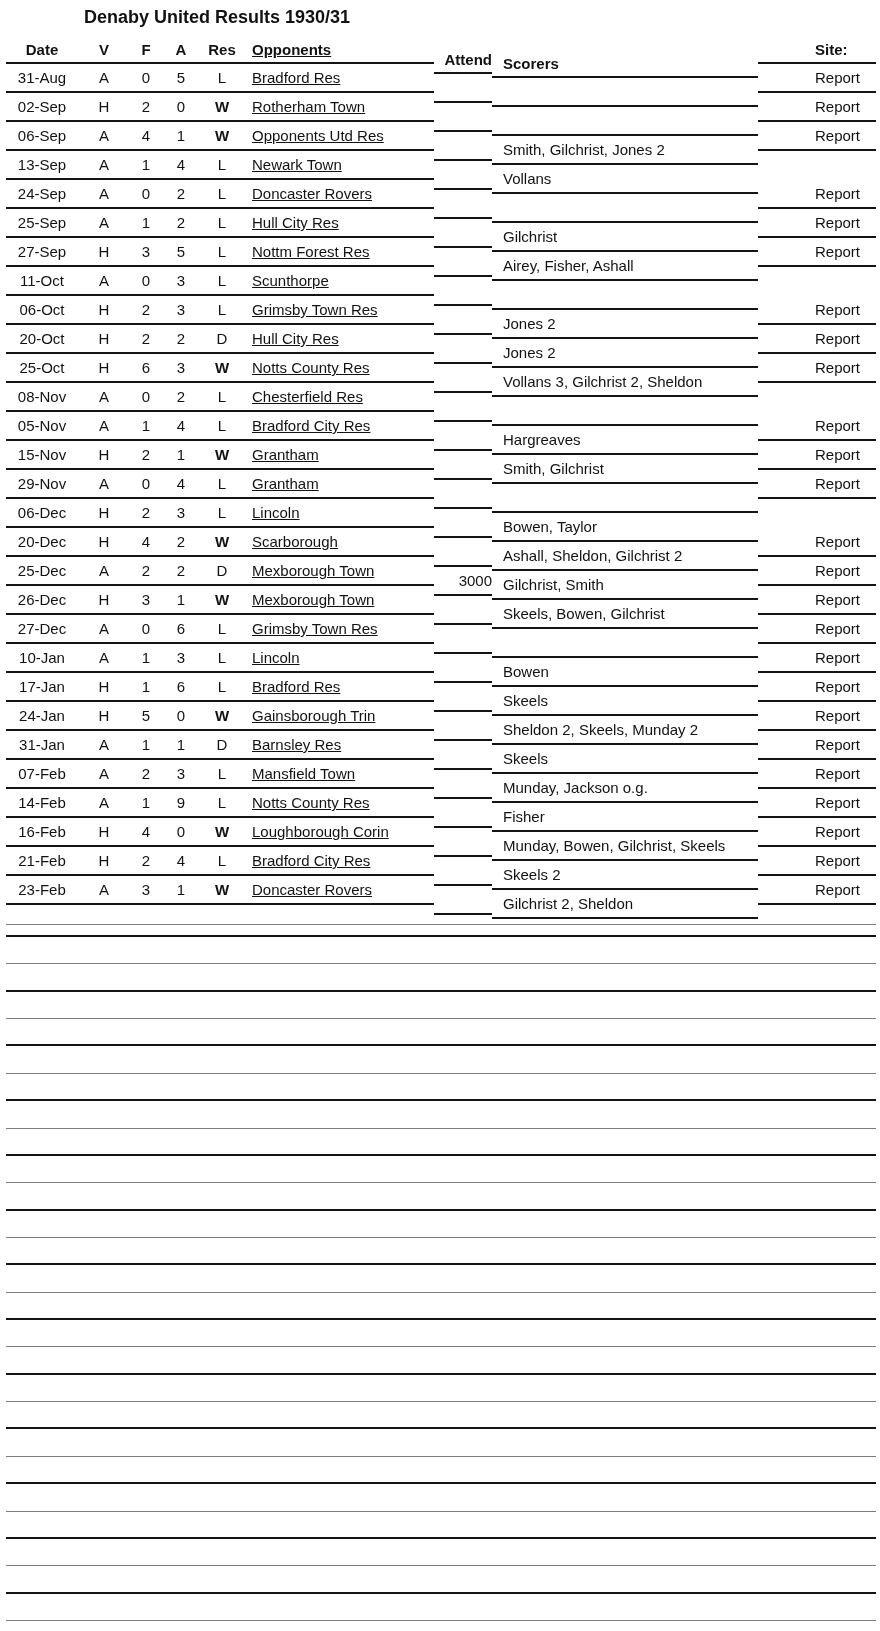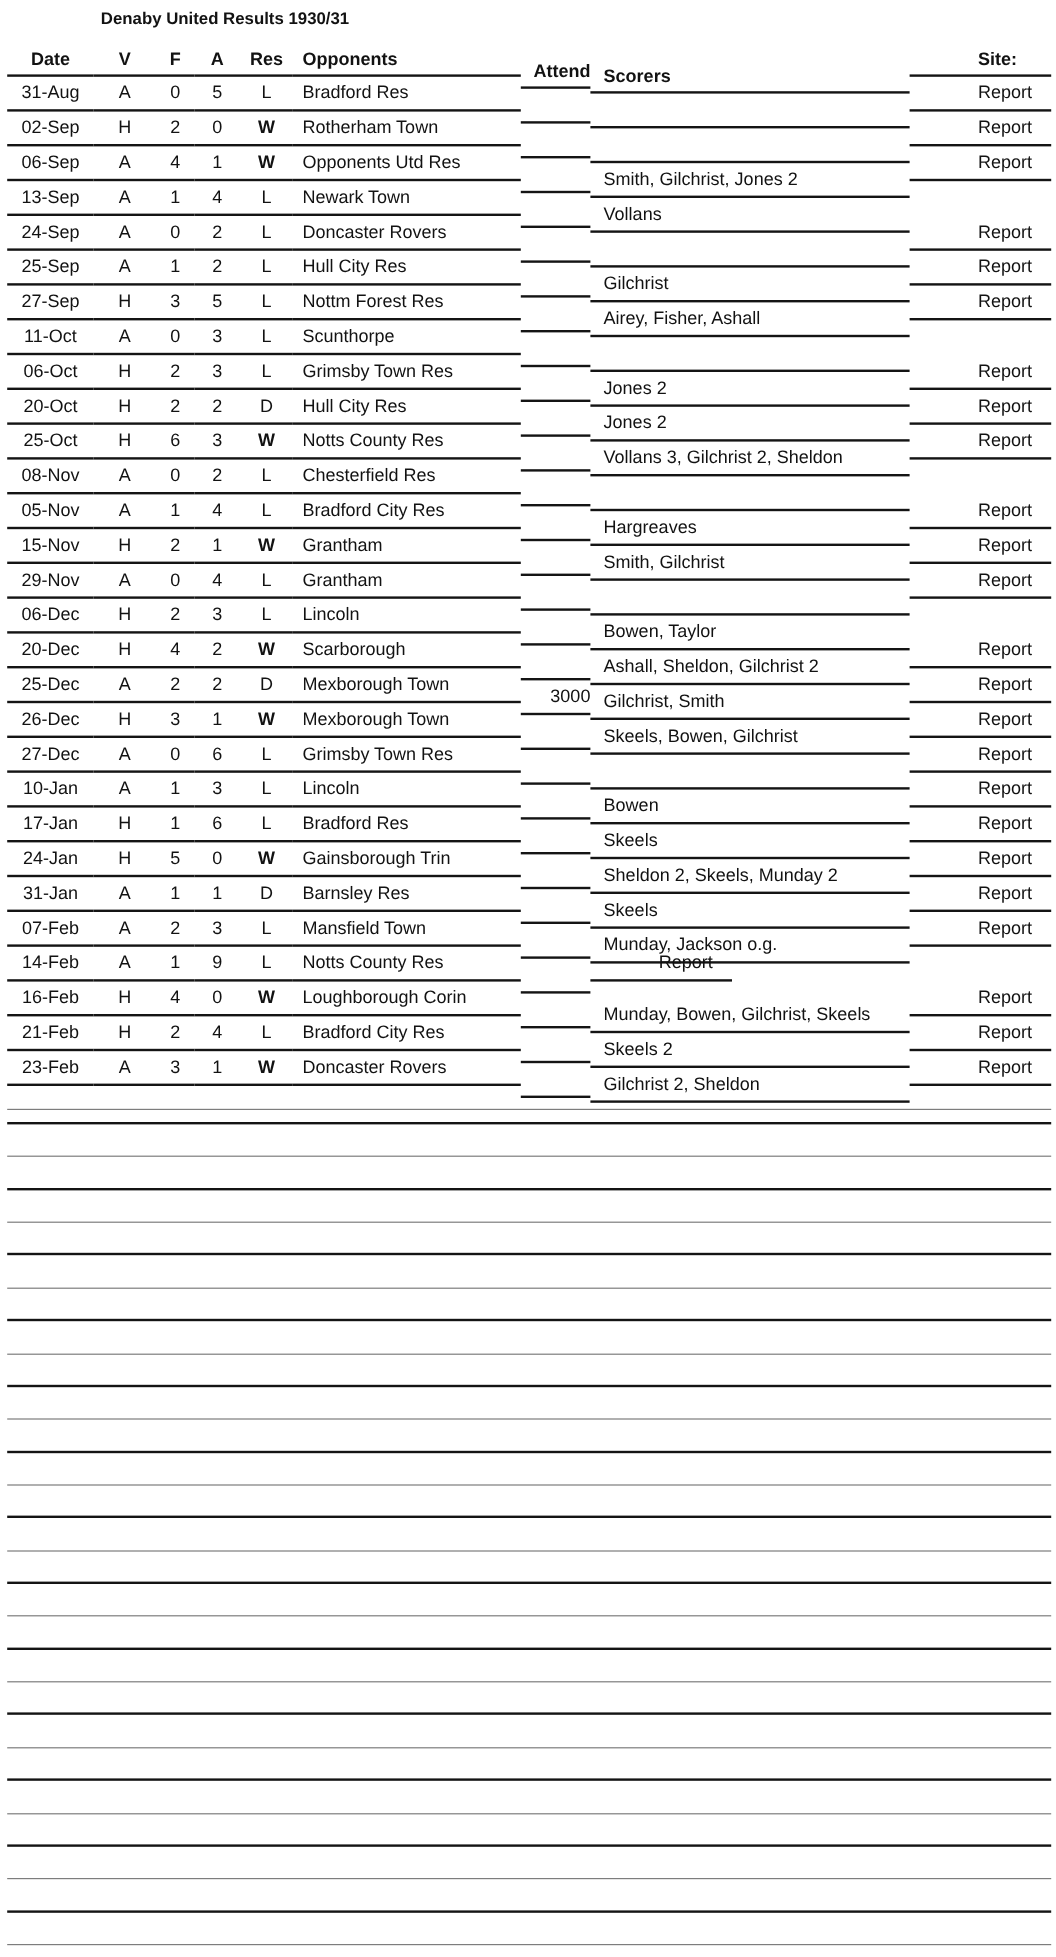--- a/index.html
+++ b/index.html
@@ -3,39 +3,39 @@
 <meta charset="utf-8">
 <style>
   html,body{margin:0;padding:0;background:#ffffff;}
   body{
     width:880px;height:1631px;overflow:hidden;position:relative;
     font-family:"Liberation Sans","DejaVu Sans",sans-serif;
     color:#121212;
   }
   .page-title{
     padding:7px 0 0 84px;
-    font-size:14px;font-weight:700;letter-spacing:0px;
+    font-size:18px;font-weight:700;letter-spacing:0px;
     height:30px;box-sizing:border-box;white-space:nowrap;
   }
   .sheet{
     position:absolute;left:6px;top:37px;width:870px;
   }
   .row{
     display:flex;align-items:center;height:29px;box-sizing:border-box;
     font-size:15px;white-space:nowrap;
   }
   .row.header{height:27px;font-weight:700;}
   .cell{height:100%;box-sizing:border-box;display:flex;align-items:center;}
   .bb{border-bottom:2px solid #141414;}
   .c-date{width:72px;justify-content:center;}
   .c-v{width:52px;justify-content:center;}
   .c-f{width:32px;justify-content:center;}
   .c-a{width:38px;justify-content:center;}
   .c-res{width:44px;justify-content:center;}
-  .c-opp{width:190px;padding-left:8px;}
+  .c-opp{width:190px;padding-left:8px;text-decoration:underline;}
   .c-att{width:58px;justify-content:flex-end;margin-top:20px;}
   .c-sco{width:266px;padding-left:11px;overflow:visible;margin-top:28px;}
   .c-site{width:118px;padding-left:57px;}
   .res-w{font-weight:700;}
   .empty-row{box-sizing:border-box;width:870px;}
   .empty-row.thick{border-bottom:2px solid #141414;}
   .empty-row.thin{border-bottom:1px solid #7d7d7d;}
 </style>
 </head>
 <body>
@@ -374,20 +374,21 @@
         </div>
       </div>
       <div class="row">
         <div class="cell c-date bb">14-Feb</div>
         <div class="cell c-v bb">A</div>
         <div class="cell c-f bb">1</div>
         <div class="cell c-a bb">9</div>
         <div class="cell c-res bb">L</div>
         <div class="cell c-opp bb">Notts County Res</div>
         <div class="cell c-att bb"></div>
+        <div class="cell c-sco bb">Fisher</div>
         <div class="cell c-site bb">
           <span>Report</span>
         </div>
       </div>
       <div class="row">
         <div class="cell c-date bb">16-Feb</div>
         <div class="cell c-v bb">H</div>
         <div class="cell c-f bb">4</div>
         <div class="cell c-a bb">0</div>
         <div class="cell c-res bb res-w">W</div>

